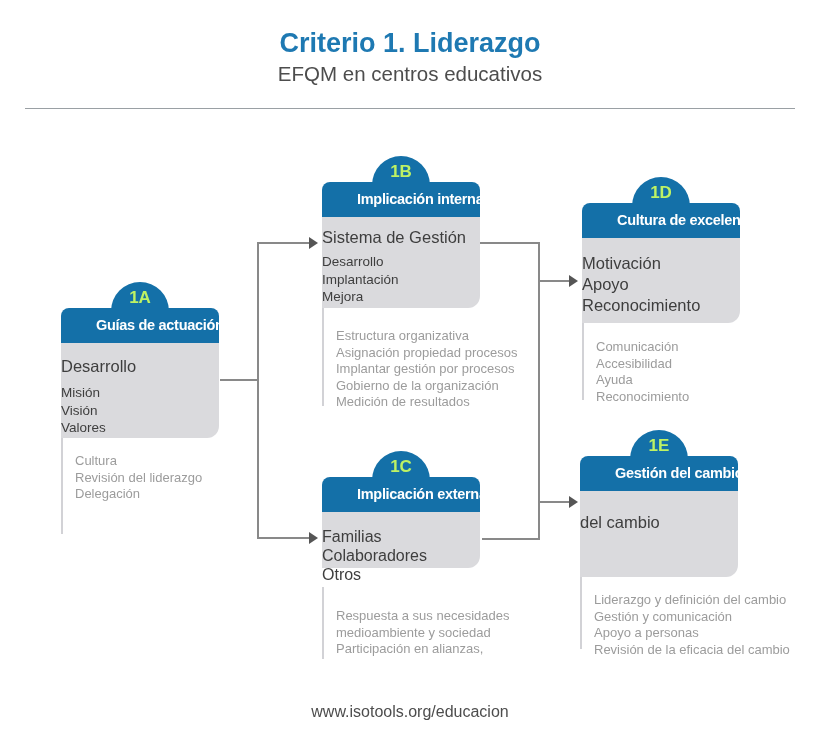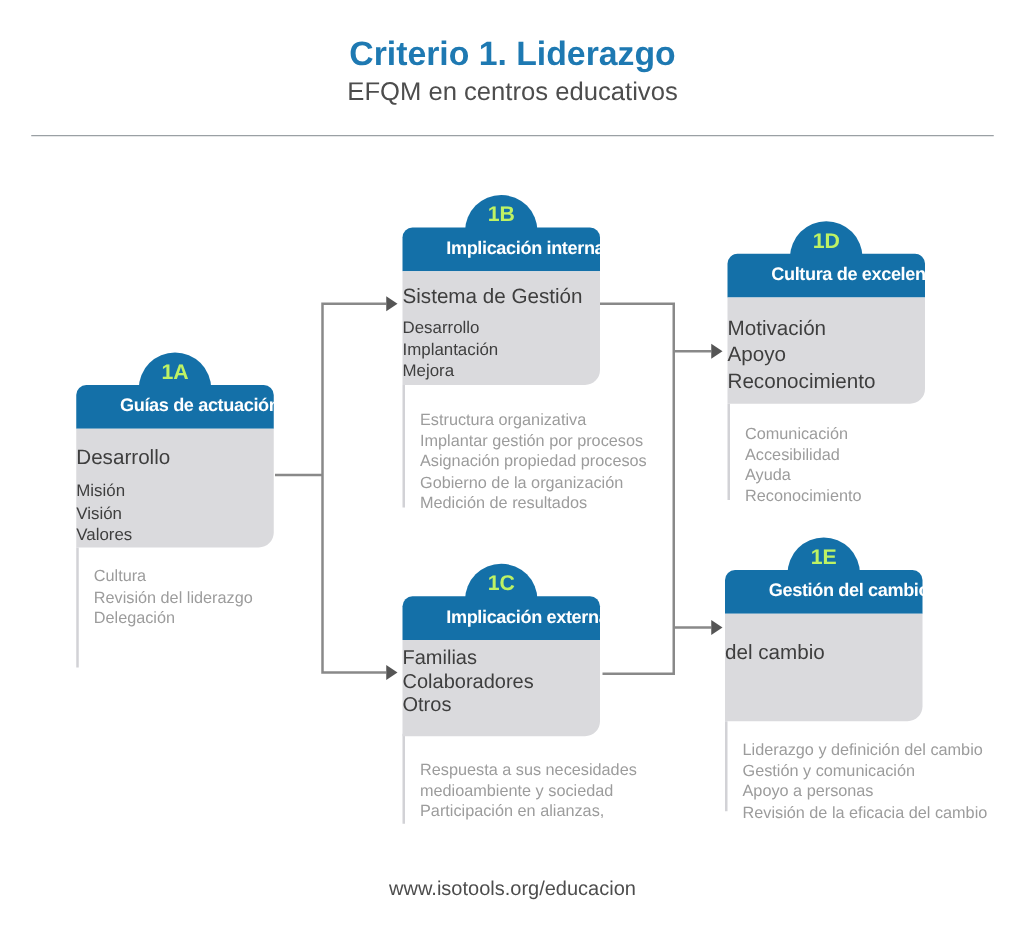--- a/index.html
+++ b/index.html
@@ -125,35 +125,35 @@
       <div class="main-line">Sistema de Gestión</div>
       <div class="sub-lines">
         <div class="sub-line">Desarrollo</div>
         <div class="sub-line">Implantación</div>
         <div class="sub-line">Mejora</div>
       </div>
     </div>
     <div class="tail" style="top:126px;height:98px"></div>
     <div class="side-notes" style="top:146px">
       <div class="side-note">Estructura organizativa</div>
+      <div class="side-note">Asignación propiedad procesos</div>
       <div class="side-note">Implantar gestión por procesos</div>
-      <div class="side-note">Asignación propiedad procesos</div>
       <div class="side-note">Gobierno de la organización</div>
       <div class="side-note">Medición de resultados</div>
     </div>
   </div>
 
   <div class="node n1c" style="left:322px;top:477px">
     <div class="badge">
       <span class="badge-label">1C</span>
     </div>
     <div class="node-header">
       <span>Implicación externa</span>
     </div>
-    <div class="node-body" style="height:77px;padding-top:5px">
+    <div class="node-body" style="height:56px;padding-top:15px">
       <div class="main-line">Familias</div>
       <div class="main-line">Colaboradores</div>
       <div class="main-line">Otros</div>
     </div>
     <div class="tail" style="top:110px;height:72px"></div>
     <div class="side-notes" style="top:131px">
       <div class="side-note">Respuesta a sus necesidades</div>
       <div class="side-note">medioambiente y sociedad</div>
       <div class="side-note">Participación en alianzas,</div>
     </div>

